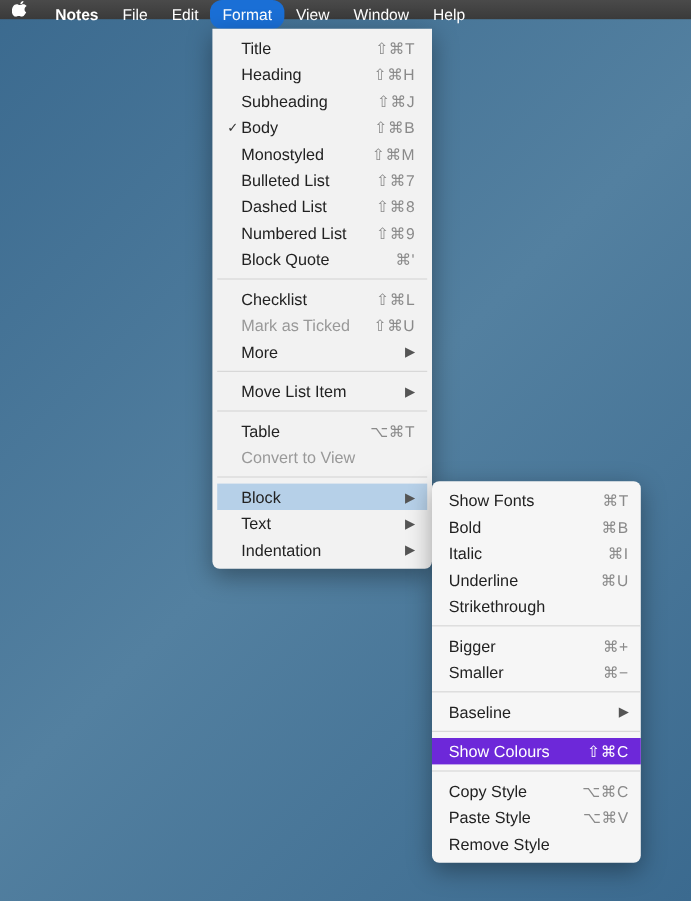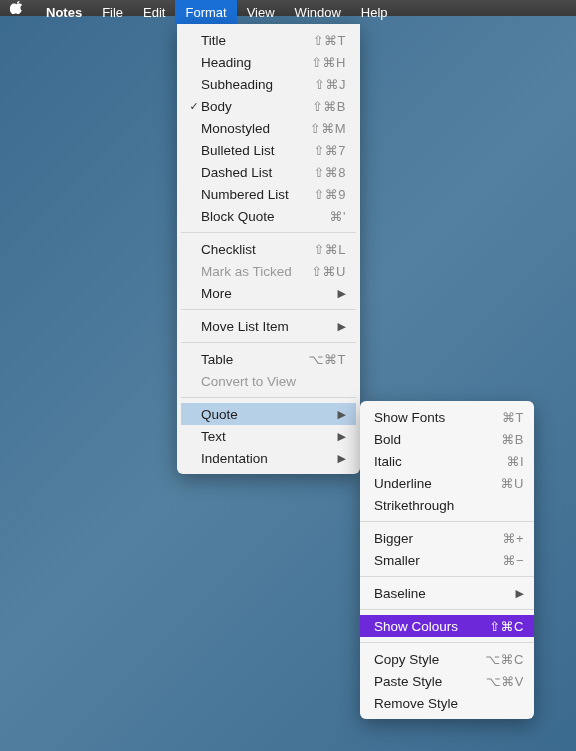--- a/index.html
+++ b/index.html
@@ -18,21 +18,21 @@
     background: linear-gradient(#4a4a4a, #3a3a3a);
     display: flex;
     align-items: flex-start;
     padding: 0 10px;
     color: #fff;
     font-size: 13px;
   }
   .menubar .apple { margin-right: 12px; display:flex; align-items:center;}
   .menubar .item { padding: 0 10px; height: 24px; display:flex; align-items:center; }
   .menubar .item.app { font-weight: 600; }
-  .menubar .item.active { background: #1a6fd6; }
+  .menubar .item.active { background: #1a6fd6; border-radius: 10px; }
   .dropdown {
     position: absolute;
     top: 24px;
     left: 177px;
     width: 183px;
     background: #f2f2f2;
     border-radius: 0 0 6px 6px;
     box-shadow: 0 6px 20px rgba(0,0,0,0.35);
     padding: 5px 4px;
   }
@@ -164,21 +164,21 @@
       <span class="shortcut">⌥⌘T</span>
     </div>
   <div class="menu-row disabled">
       <span class="check"></span>
       <span class="menu-label">Convert to View</span>
     </div>
   <div class="sep"></div>
 
   <div class="menu-row highlight">
       <span class="check"></span>
-      <span class="menu-label">Quote</span>
+      <span class="menu-label">Block</span>
       <span class="chev">▶</span>
     </div>
   <div class="menu-row">
       <span class="check"></span>
       <span class="menu-label">Text</span>
       <span class="chev">▶</span>
     </div>
   <div class="menu-row">
       <span class="check"></span>
       <span class="menu-label">Indentation</span>

